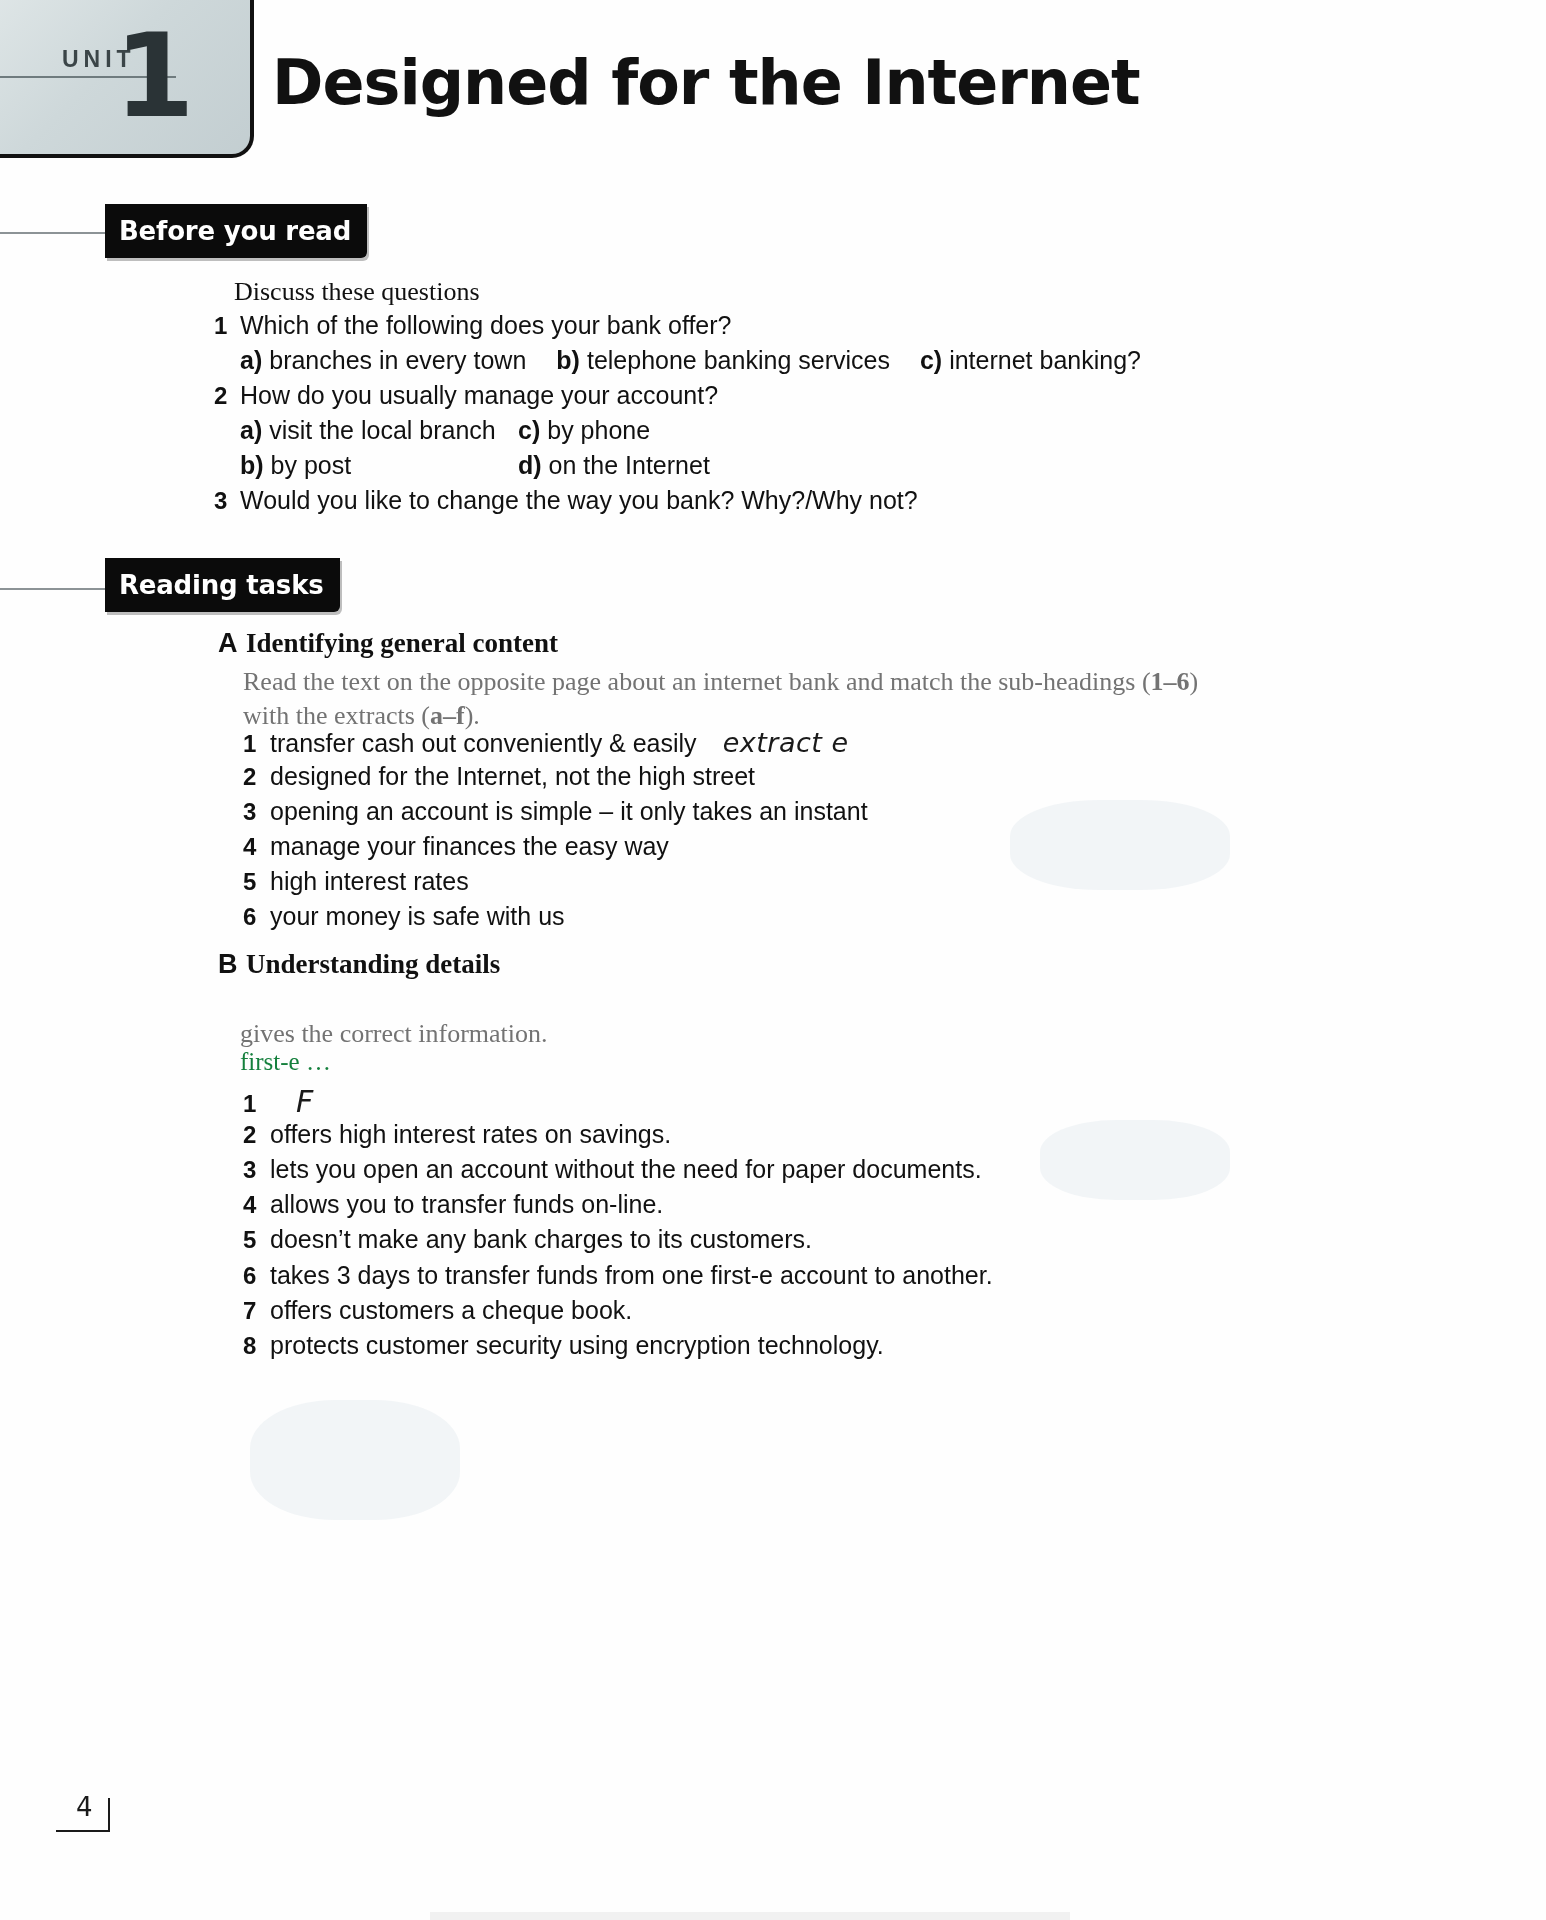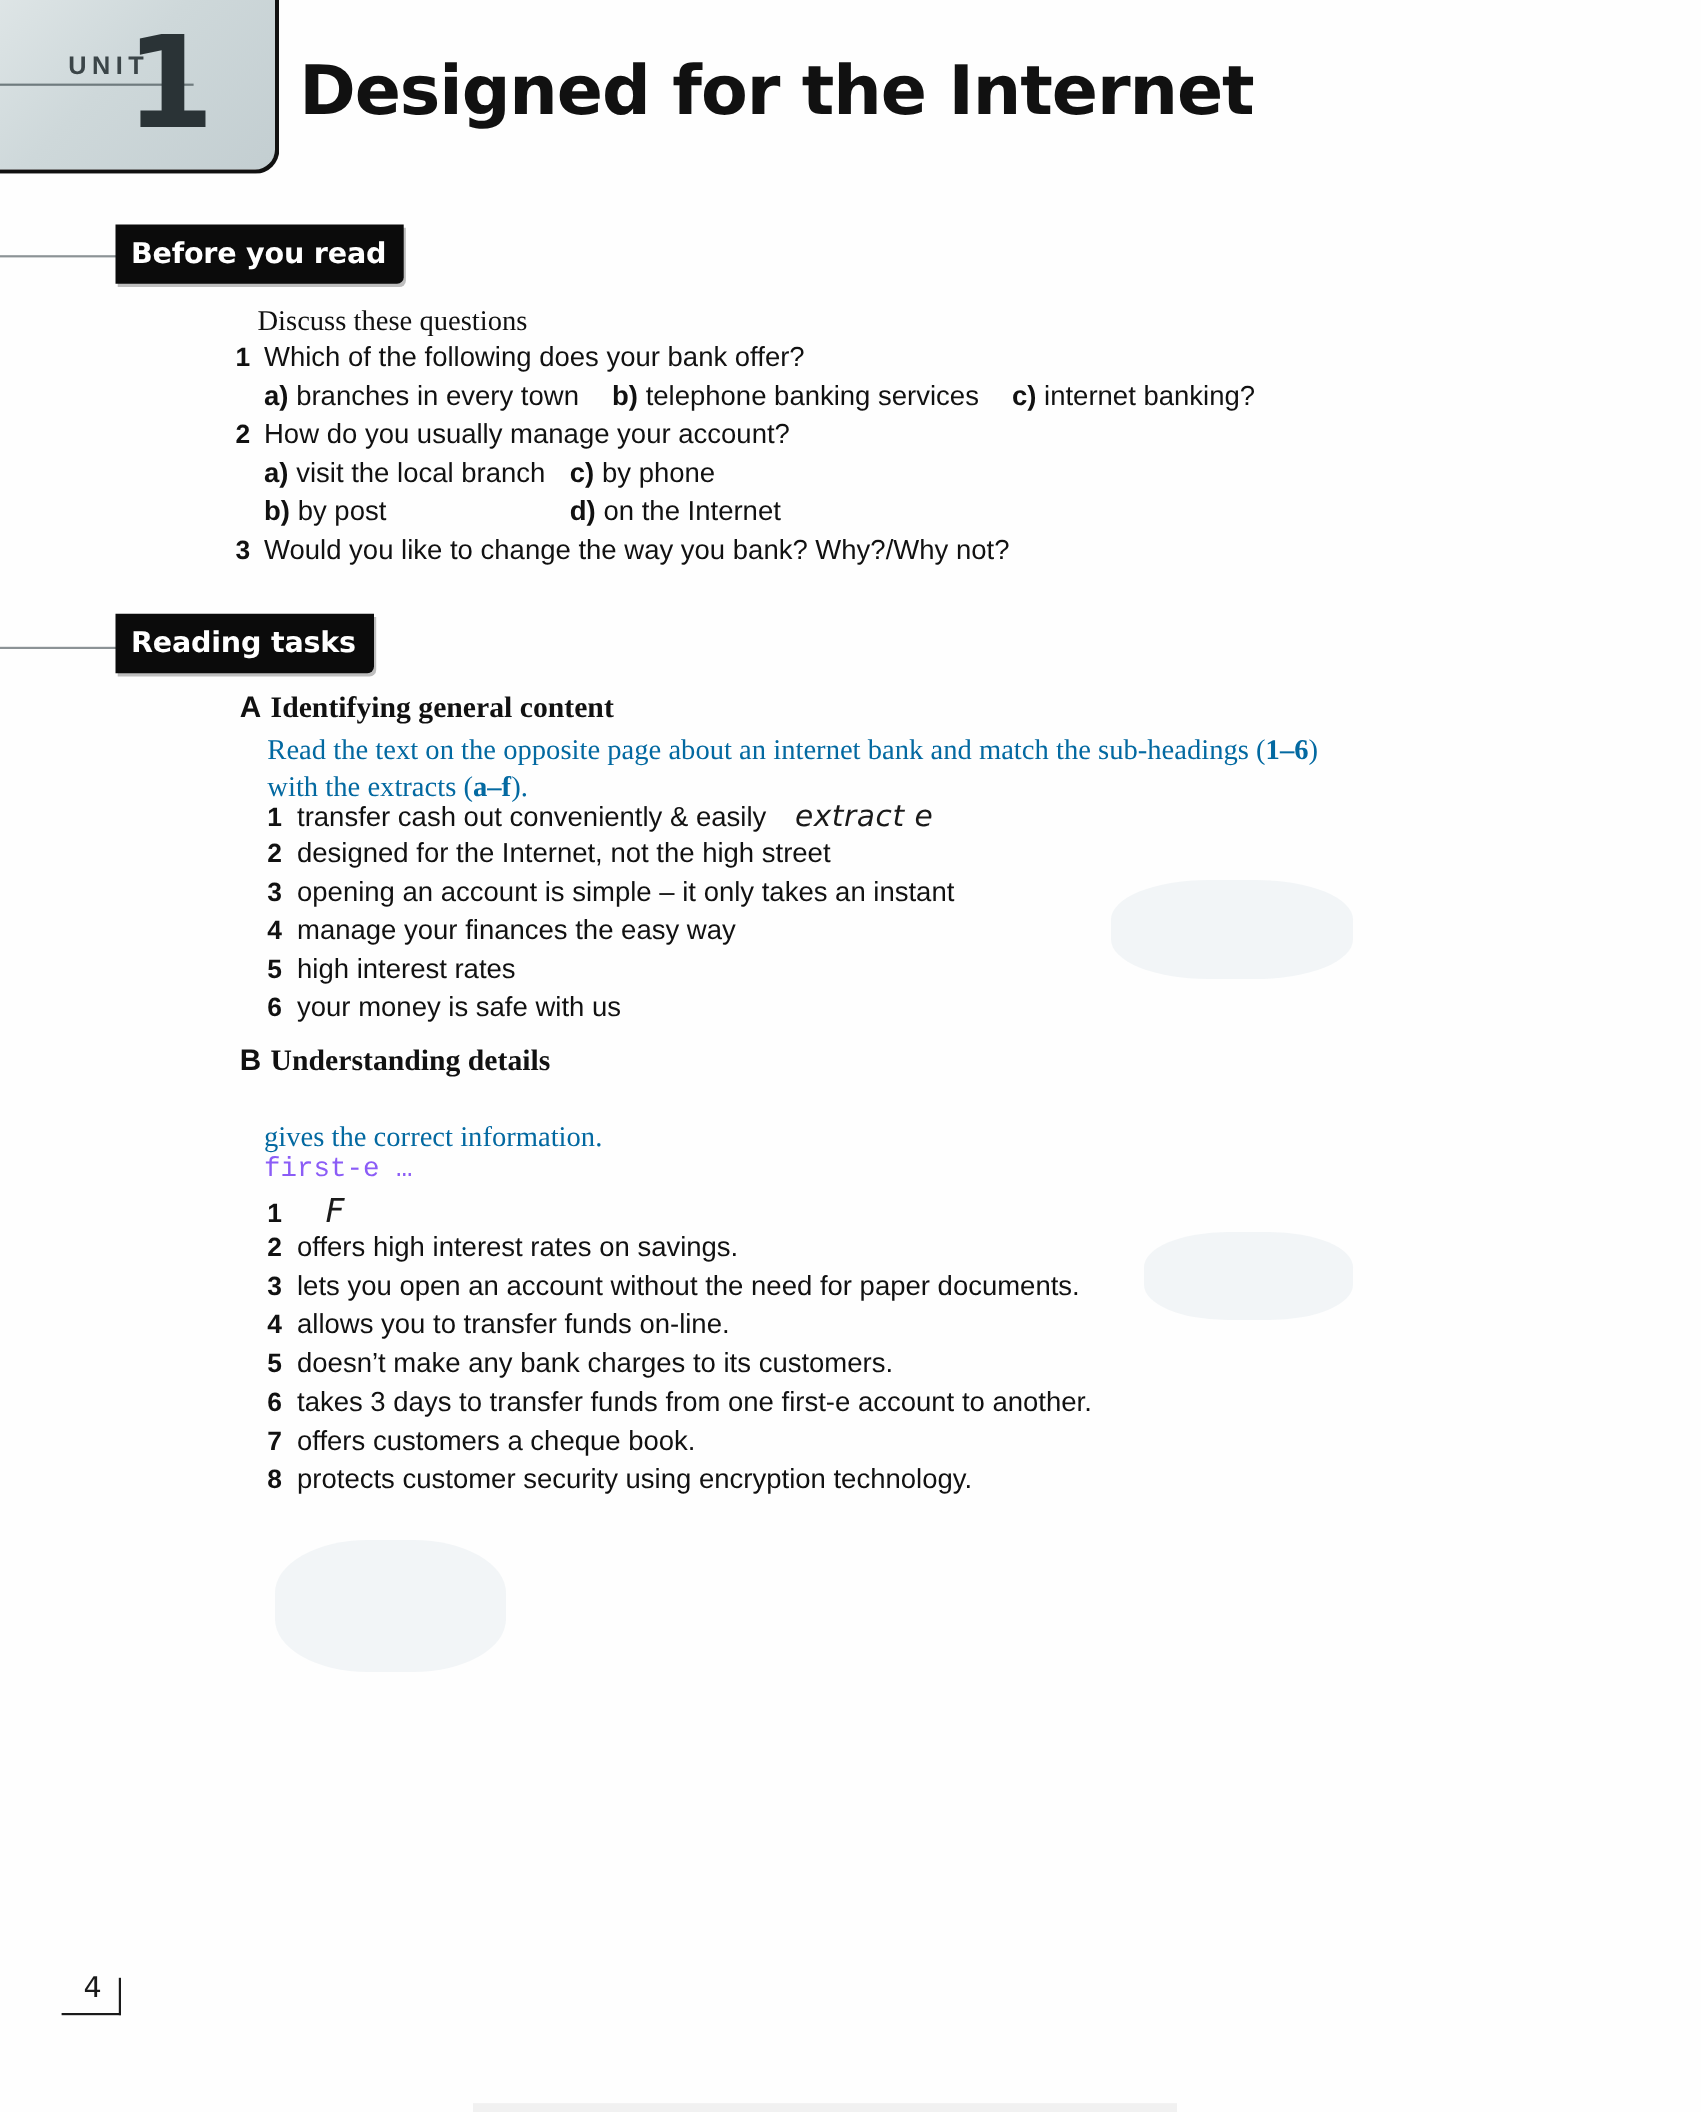--- a/index.html
+++ b/index.html
@@ -172,21 +172,21 @@
     font-family: "Liberation Sans", sans-serif;
     font-weight: 700;
     font-size: 27px;
   }
 
   .task-body {
     position: absolute;
     font-family: "Liberation Serif", serif;
     font-size: 26px;
     line-height: 1.3;
-    color: #0369a1;
+    color: #737373;
   }
   .task-body b { font-weight: 700; }
 
   .item-row {
     position: absolute;
     display: flex;
     align-items: baseline;
     font-size: 25px;
     font-family: "Liberation Sans", sans-serif;
     color: #111111;
@@ -207,23 +207,23 @@
     margin-left: 26px;
     letter-spacing: 0.5px;
   }
   .handwritten.cap {
     font-size: 30px;
     letter-spacing: 0;
   }
 
   .subnote {
     position: absolute;
-    font-family: Liberation Mono, monospace;
+    font-family: Liberation Serif, serif;
     font-size: 25px;
-    color: #8b5cf6;
+    color: #15803d;
     white-space: nowrap;
   }
 
   
   .folio {
     position: absolute;
     left: 56px;
     bottom: 88px;
     width: 62px;
     height: 40px;

